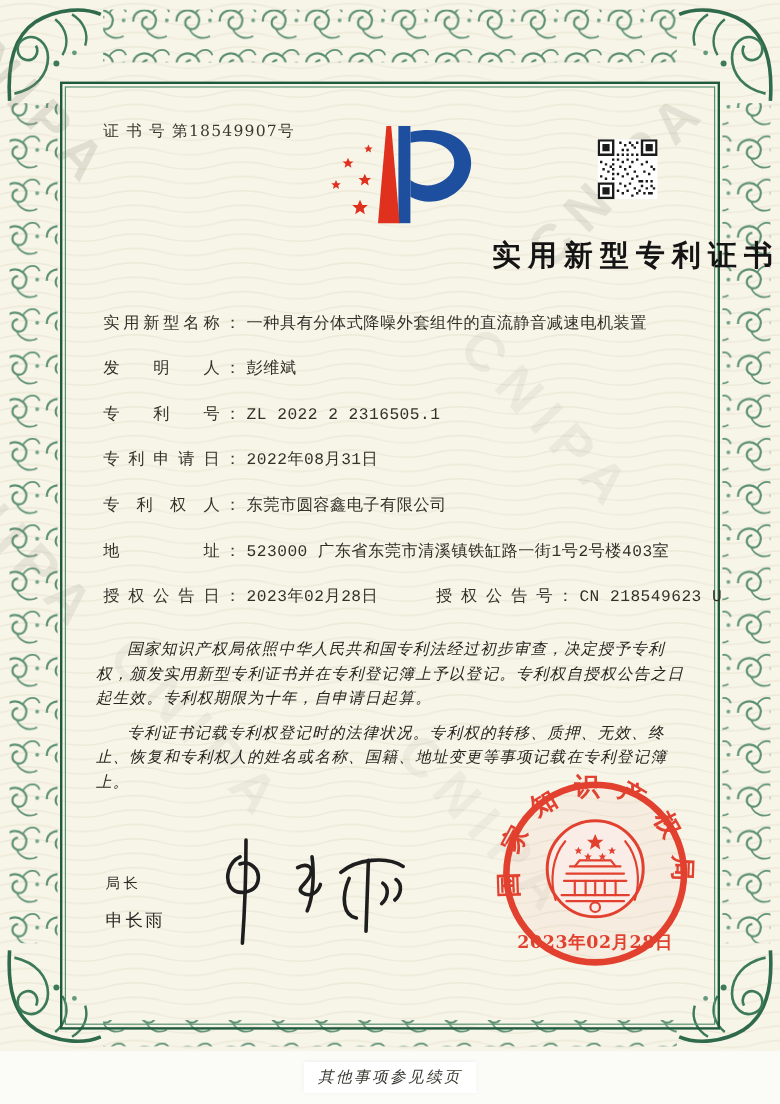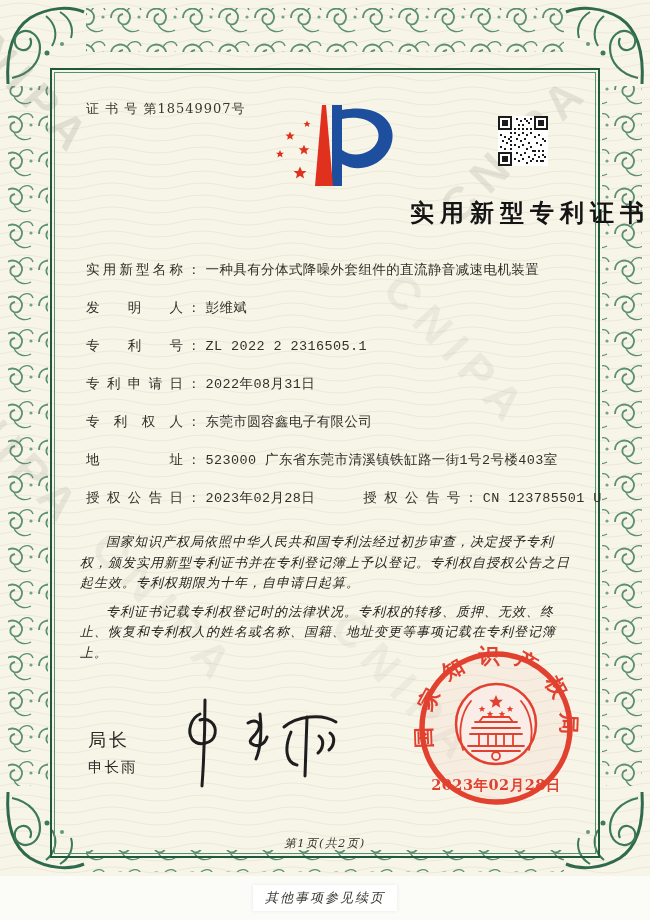--- a/index.html
+++ b/index.html
@@ -22,21 +22,21 @@
          font-weight:bold;color:#141414;letter-spacing:6px;padding-left:6px;box-sizing:border-box;}
   .rows{position:absolute;left:86px;top:260px;width:486px;font-size:13.5px;color:#33302a;}
   .row{line-height:21px;margin-bottom:17px;white-space:nowrap;font-family:Liberation Mono, monospace;}
   .lbl{display:inline-block;width:97px;text-align:justify;text-align-last:justify;vertical-align:top;}
   .colon{display:inline-block;padding:0 5px 0 4px;}
   .val{letter-spacing:0.4px;}
   .pair2{margin-left:40px;}
   .paras{position:absolute;left:80px;top:532px;width:494px;font-size:13px;font-style:italic;
          line-height:20.5px;letter-spacing:1px;color:#26251f;z-index:4;}
   .paras p{margin:0 0 8px 0;text-indent:2em;}
-  .signer-title{position:absolute;left:88px;top:728px;font-size:18px;letter-spacing:3px;color:#2b2925;}
+  .signer-title{position:absolute;left:88px;top:728px;font-size:12px;letter-spacing:3px;color:#2b2925;}
   .signer-name{position:absolute;left:88px;top:758px;font-size:14.5px;letter-spacing:2px;color:#2b2925;}
   .sig{position:absolute;left:172px;top:696px;}
   .seal{position:absolute;left:412px;top:644px;opacity:0.93;}
   .pageinfo{position:absolute;left:0;top:836px;width:650px;text-align:center;font-size:11.5px;
             font-style:italic;letter-spacing:1.5px;color:#34322c;}
   .strip{position:absolute;left:0;top:876px;width:650px;height:44px;background:#fbfbf7;z-index:5;text-align:right;}
   .note{position:absolute;left:50%;top:9px;transform:translateX(-50%);background:#ffffff;
         padding:4px 12px;font-size:13px;font-style:italic;letter-spacing:2px;color:#3a3a33;
         box-shadow:0 0 4px rgba(0,0,0,0.08);white-space:nowrap;}
 </style>
@@ -142,21 +142,21 @@
         <span class="lbl">专利申请日</span><span class="colon">：</span><span class="val">2022年08月31日</span>
       </div>
       <div class="row">
         <span class="lbl">专利权人</span><span class="colon">：</span><span class="val">东莞市圆容鑫电子有限公司</span>
       </div>
       <div class="row">
         <span class="lbl">地址</span><span class="colon">：</span><span class="val">523000 广东省东莞市清溪镇铁缸路一街1号2号楼403室</span>
       </div>
       <div class="row">
         <span><span class="lbl">授权公告日</span><span class="colon">：</span><span class="val">2023年02月28日</span></span>
-        <span class="pair2"><span class="lbl">授权公告号</span><span class="colon">：</span><span class="val">CN 123785501 U</span></span>
+        <span class="pair2"><span class="lbl">授权公告号</span><span class="colon">：</span><span class="val">CN 218549623 U</span></span>
       </div>
     </div>
 
     <div class="paras">
       <p>国家知识产权局依照中华人民共和国专利法经过初步审查，决定授予专利权，颁发实用新型专利证书并在专利登记簿上予以登记。专利权自授权公告之日起生效。专利权期限为十年，自申请日起算。</p>
       <p>专利证书记载专利权登记时的法律状况。专利权的转移、质押、无效、终止、恢复和专利权人的姓名或名称、国籍、地址变更等事项记载在专利登记簿上。</p>
     </div>
 
     <div class="signer-title">局长</div>
     <div class="signer-name">申长雨</div>
@@ -200,20 +200,19 @@
             <path d="M-17,10 L-17,22 M-8,10 L-8,22 M0,10 L0,22 M8,10 L8,22 M17,10 L17,22"></path>
             <path d="M-28,22 L28,22 M-24,27 L24,27"></path>
             <path d="M-33,26 C-38,10 -36,-10 -25,-23 M33,26 C38,10 36,-10 25,-23"></path>
             <circle cx="0" cy="32" r="4"></circle>
           </g>
         </g>
         <text y="62" text-anchor="middle" font-size="14.5" font-weight="bold" fill="#e13422" letter-spacing="0.5" font-family="'DejaVu Serif','Liberation Serif',serif">2023年02月28日</text>
       </g>
     </svg>
 
-    <div class="pageinfo">第1页(共2页)</div>
   </div>
 
   <div class="strip">
     <div class="note">其他事项参见续页</div>
   </div>
 
 </div>
 
 </body></html>

